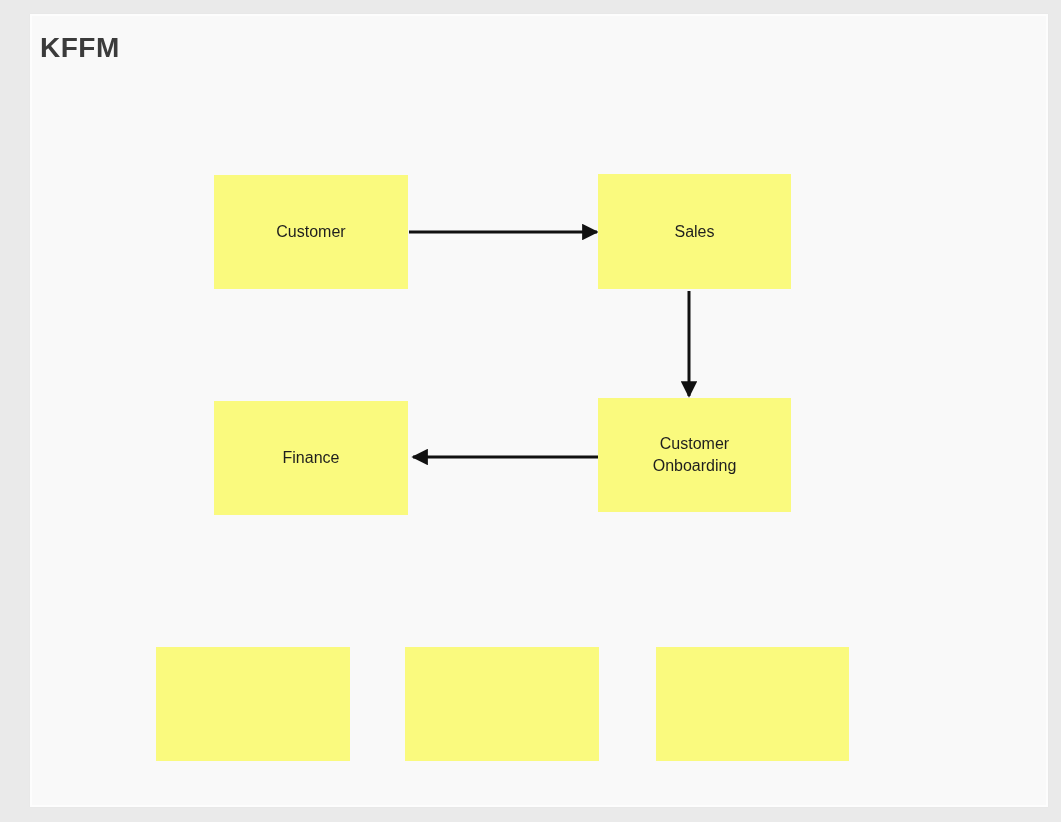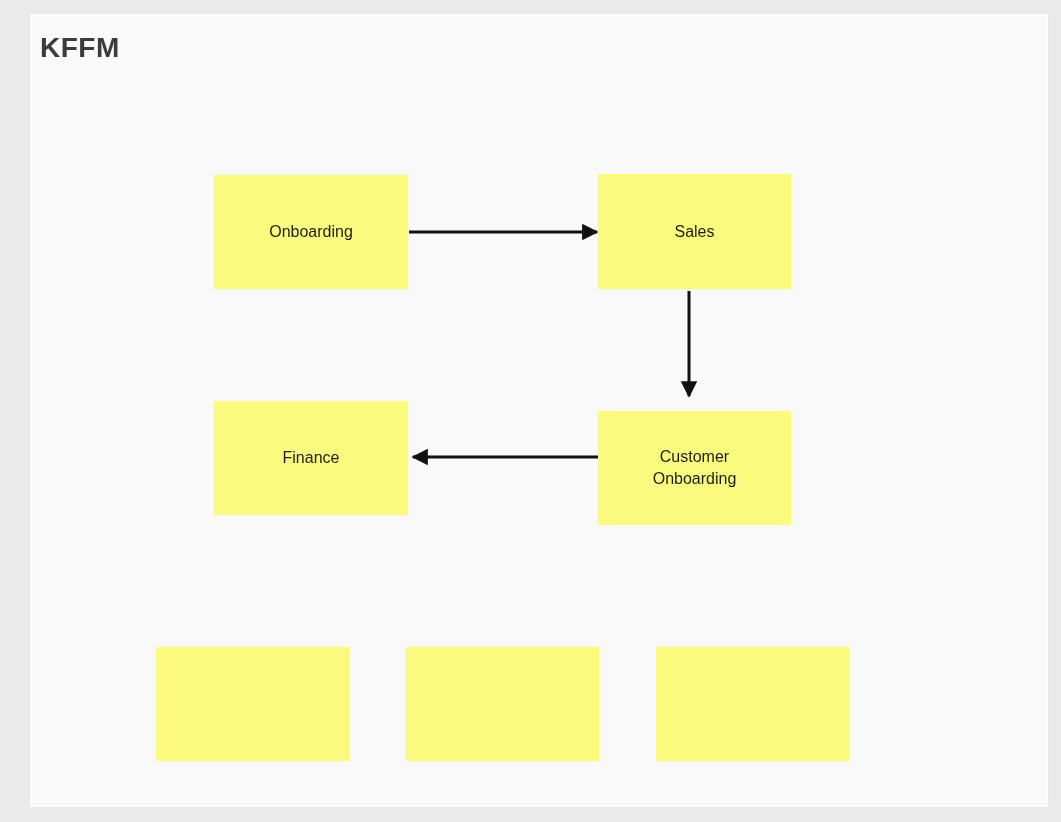--- a/index.html
+++ b/index.html
@@ -47,21 +47,21 @@
     line-height: 22px;
     cursor: default;
   }
   .node .node-label {
     display: inline-block;
     max-width: 150px;
   }
   #node-marketing            { left: 214px; top: 175px; width: 194px; height: 114px; }
   #node-sales                { left: 598px; top: 174px; width: 193px; height: 115px; }
   #node-finance              { left: 214px; top: 401px; width: 194px; height: 114px; }
-  #node-customer-onboarding  { left: 598px; top: 411px; width: 193px; height: 114px; justify-content: center; }
+  #node-customer-onboarding  { left: 598px; top: 398px; width: 193px; height: 114px; justify-content: center; }
   #node-empty-1              { left: 156px; top: 647px; width: 194px; height: 114px; }
   #node-empty-2              { left: 405px; top: 647px; width: 194px; height: 114px; }
   #node-empty-3              { left: 656px; top: 647px; width: 193px; height: 114px; }
   svg.connectors {
     position: absolute;
     left: 0;
     top: 0;
     width: 1061px;
     height: 822px;
     pointer-events: none;
@@ -89,21 +89,21 @@
       <marker id="arrow" viewBox="0 0 10 10" refX="9" refY="5" markerWidth="5.5" markerHeight="5.5" orient="auto-start-reverse" markerUnits="strokeWidth">
         <path class="arrowhead-shape" d="M0,0 L10,5 L0,10 z"></path>
       </marker>
     </defs>
     <line x1="409" y1="232" x2="597" y2="232" marker-end="url(#arrow)"></line>
     <line x1="689" y1="291" x2="689" y2="396" marker-end="url(#arrow)"></line>
     <line x1="598" y1="457" x2="413" y2="457" marker-end="url(#arrow)"></line>
   </svg>
 
   <div class="node" id="node-marketing">
-    <span class="node-label">Onboarding</span>
+    <span class="node-label">Customer</span>
   </div>
 
   <div class="node" id="node-finance">
     <span class="node-label">Finance</span>
   </div>
 
   <div class="node" id="node-sales">
     <span class="node-label">Sales</span>
   </div>
 

